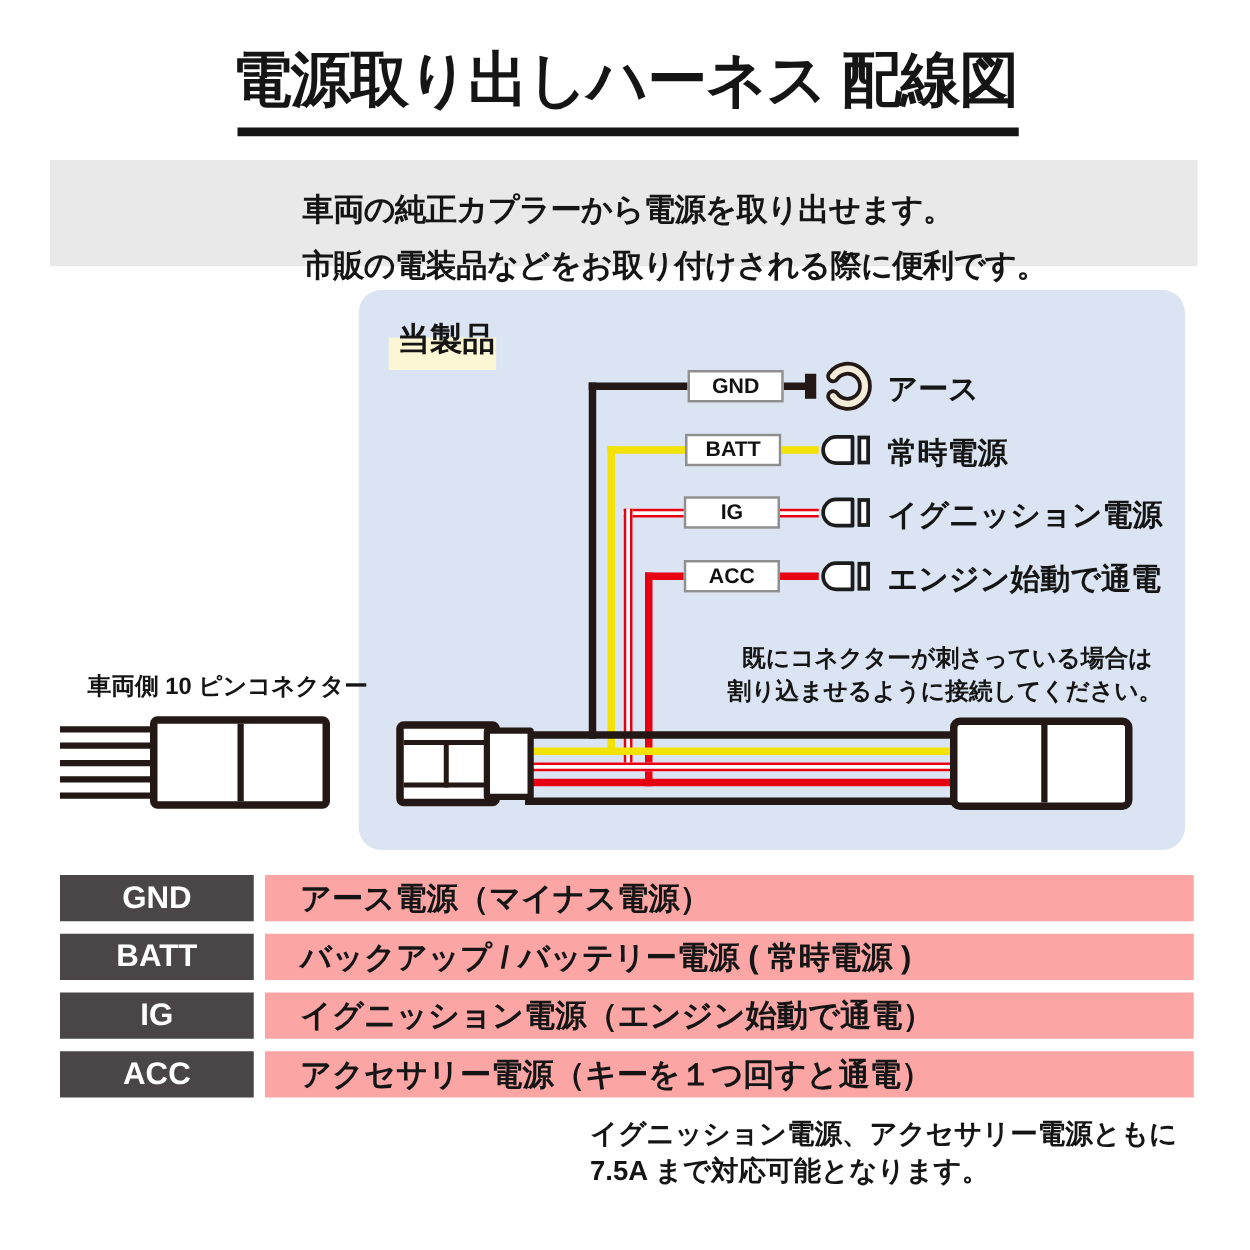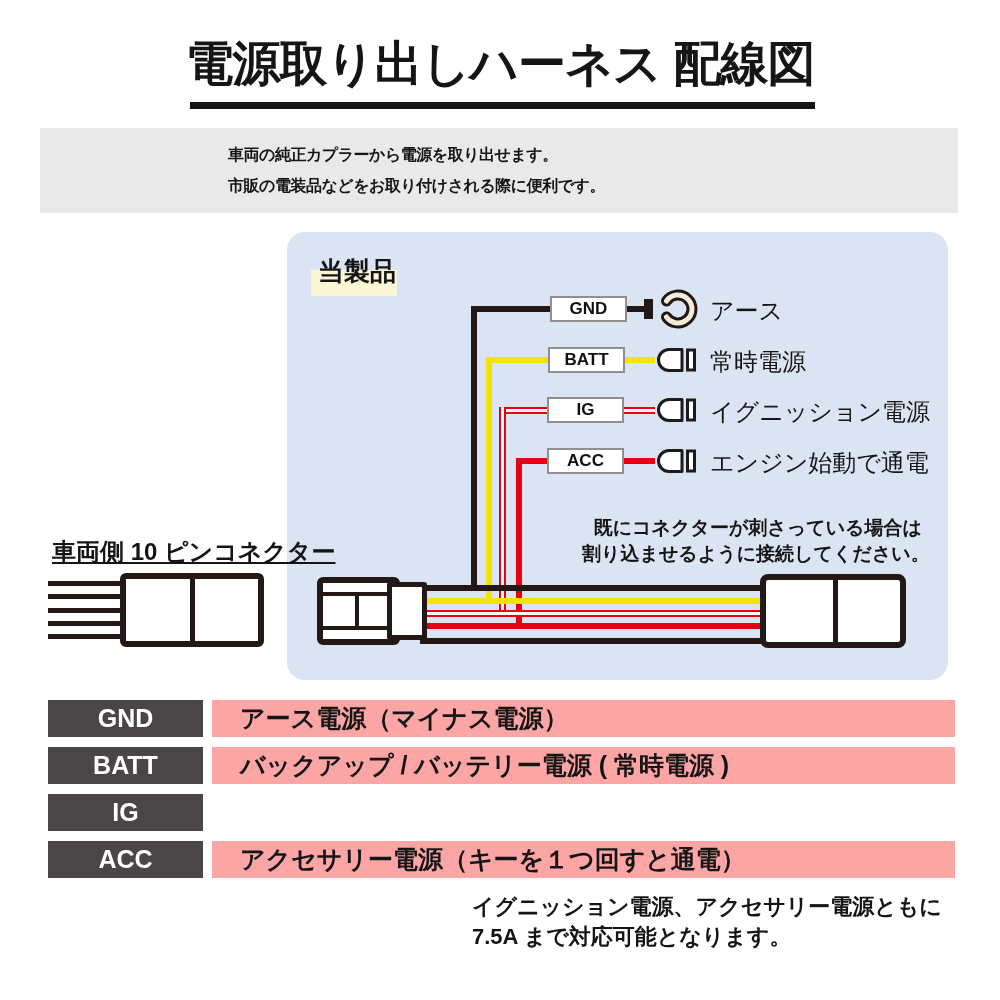--- a/index.html
+++ b/index.html
@@ -8,49 +8,49 @@
   .abs{position:absolute;}
 
   
   .title{position:absolute;left:0;top:32px;width:1000px;text-align:center;
          font-size:48px;font-weight:bold;letter-spacing:-1px;color:#151515;white-space:nowrap;}
   .title-rule{position:absolute;left:190px;top:102px;width:625px;height:7px;background:#151515;}
 
   
   .intro{position:absolute;left:40px;top:128px;width:918px;height:85px;background:#e9e9e9;
          box-sizing:border-box;padding:11px 0 0 188px;}
-  .intro p{margin:0;font-size:16px;font-weight:bold;line-height:31px;letter-spacing:-0.5px;white-space:nowrap;}
+  .intro p{margin:14px;font-size:25px;font-weight:bold;line-height:31px;letter-spacing:-0.5px;white-space:nowrap;}
 
   
   .panel{position:absolute;left:287px;top:232px;width:661px;height:448px;
          background:#dbe4f3;border-radius:18px;}
   .hl{position:absolute;left:24px;top:38px;width:86px;height:26px;background:#fbf6d3;}
   .product-label{position:absolute;left:31px;top:22px;font-size:26px;font-weight:bold;color:#151515;z-index:2;}
 
   .wire{position:absolute;background:#231815;}
   .wire.yellow{background:#f2e205;}
   .wire.red{background:#e60012;}
   .rwh{position:absolute;background:#ffffff;border-top:2px solid #e60012;border-bottom:2px solid #e60012;
        height:7px;box-sizing:border-box;}
   .rwv{position:absolute;background:#ffffff;border-left:2px solid #e60012;border-right:2px solid #e60012;
        width:7px;box-sizing:border-box;}
 
   .tagbox{position:absolute;width:77px;height:26px;background:#fff;border:2px solid #8f8f8f;
           box-sizing:border-box;display:flex;align-items:center;justify-content:center;
           font-size:17px;font-weight:bold;color:#111;z-index:3;}
-  .rowlabel{position:absolute;left:423px;font-size:24px;font-weight:normal;color:#151515;white-space:nowrap;}
+  .rowlabel{position:absolute;left:423px;font-size:24px;font-weight:bold;color:#151515;white-space:nowrap;}
 
   .note{position:absolute;left:295px;top:283px;width:340px;text-align:right;
         font-size:19px;font-weight:bold;line-height:26px;color:#151515;}
   .note p{margin:0;white-space:nowrap;}
 
   .connector{position:absolute;background:#fff;border:6px solid #231815;box-sizing:border-box;z-index:4;}
   .conn-div{position:absolute;top:0;bottom:0;width:5px;background:#231815;}
 
-  .veh-label{position:absolute;left:52px;top:536px;font-size:24px;font-weight:bold;white-space:nowrap;text-decoration:underline;}
+  .veh-label{position:absolute;left:70px;top:536px;font-size:19px;font-weight:bold;white-space:nowrap;}
 
   
   .tkey{position:absolute;left:48px;width:155px;height:37px;background:#4a4546;color:#ffffff;
         font-size:25px;font-weight:bold;display:flex;align-items:center;justify-content:center;}
   .tval{position:absolute;left:212px;width:743px;height:37px;background:#fca5a5;color:#151515;
         font-size:25px;font-weight:bold;display:flex;align-items:center;
         box-sizing:border-box;padding-left:28px;white-space:nowrap;}
 
   .footer{position:absolute;left:472px;top:892px;font-size:22px;font-weight:bold;line-height:30px;}
   .footer p{margin:0;white-space:nowrap;}
@@ -147,20 +147,21 @@
   <div class="wire" style="left:48px;top:634px;width:76px;height:5px"></div>
   <div class="connector" style="left:120px;top:573px;width:144px;height:74px;border-radius:6px">
     <div class="conn-div" style="left:64px"></div>
   </div>
 
   <div class="tkey" style="top:700px">GND</div>
   <div class="tval" style="top:700px">アース電源（マイナス電源）</div>
   <div class="tkey" style="top:747px">BATT</div>
   <div class="tval" style="top:747px">バックアップ / バッテリー電源 ( 常時電源 )</div>
   <div class="tkey" style="top:794px">IG</div>
+  <div class="tval" style="top:794px">イグニッション電源（エンジン始動で通電）</div>
   <div class="tkey" style="top:841px">ACC</div>
   <div class="tval" style="top:841px">アクセサリー電源（キーを１つ回すと通電）</div>
 
   <div class="footer">
     <p>イグニッション電源、アクセサリー電源ともに</p>
     <p>7.5A まで対応可能となります。</p>
   </div>
 
 </div>
 

